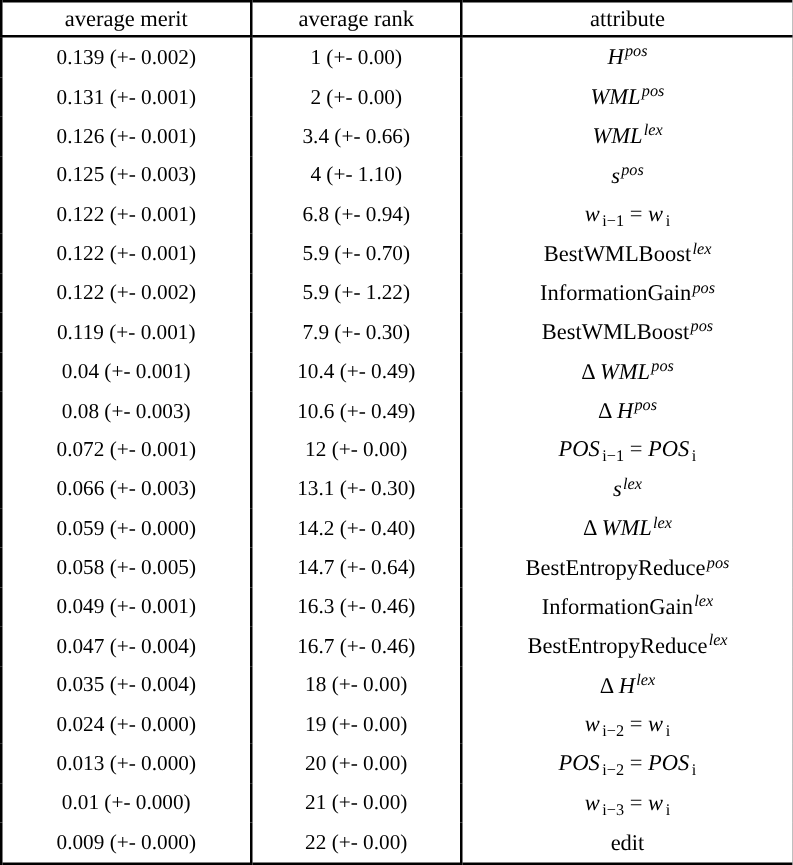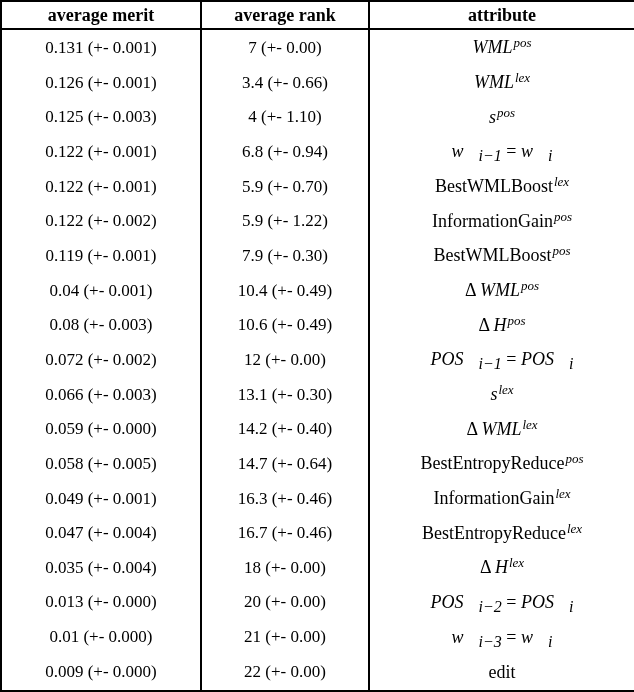--- a/index.html
+++ b/index.html
@@ -24,21 +24,21 @@
   table.results, table.results th, table.results td {
     border-color: #000000;
   }
   table.results {
     border: 2px solid #000000;
   }
   th {
     border-left: 2px solid #000000;
     border-right: 2px solid #000000;
     border-bottom: 2px solid #000000;
-    font-weight: bold;
+    font-weight: normal;
     font-size: 18px;
     text-align: center;
     vertical-align: middle;
     height: 26px;
     padding: 0;
   }
   td {
     border-left: 2px solid #000000;
     border-right: 2px solid #000000;
     font-size: 17px;
@@ -62,47 +62,51 @@
     font-style: normal;
   }
   .seg-sup {
     font-style: italic;
     font-size: 13px;
     position: relative;
     top: -6px;
     margin-left: 1px;
   }
   .seg-sub {
-    font-style: italic;
-    font-size: 16px;
+    font-size: 13px;
     position: relative;
     top: 4px;
-    margin-left: 15px;
+    margin-left: 2px;
   }
 </style>
 </head>
 <body>
 
 <table class="results">
   <colgroup>
     <col class="col-merit">
     <col class="col-rank">
     <col class="col-attr">
   </colgroup>
   <thead>
     <tr>
       <th>average merit</th>
       <th>average rank</th>
       <th>attribute</th>
     </tr>
   </thead>
   <tbody id="table-body">
       <tr>
+        <td>0.139 (+- 0.002)</td>
+        <td>1 (+- 0.00)</td>
+        <td class="attr-cell"><span class="seg-it">H</span><span class="seg-sup">pos</span></td>
+      </tr>
+      <tr>
         <td>0.131 (+- 0.001)</td>
-        <td>7 (+- 0.00)</td>
+        <td>2 (+- 0.00)</td>
         <td class="attr-cell"><span class="seg-it">WML</span><span class="seg-sup">pos</span></td>
       </tr>
       <tr>
         <td>0.126 (+- 0.001)</td>
         <td>3.4 (+- 0.66)</td>
         <td class="attr-cell"><span class="seg-it">WML</span><span class="seg-sup">lex</span></td>
       </tr>
       <tr>
         <td>0.125 (+- 0.003)</td>
         <td>4 (+- 1.10)</td>
@@ -132,21 +136,21 @@
         <td>0.04 (+- 0.001)</td>
         <td>10.4 (+- 0.49)</td>
         <td class="attr-cell"><span class="seg-rm">Δ </span><span class="seg-it">WML</span><span class="seg-sup">pos</span></td>
       </tr>
       <tr>
         <td>0.08 (+- 0.003)</td>
         <td>10.6 (+- 0.49)</td>
         <td class="attr-cell"><span class="seg-rm">Δ </span><span class="seg-it">H</span><span class="seg-sup">pos</span></td>
       </tr>
       <tr>
-        <td>0.072 (+- 0.002)</td>
+        <td>0.072 (+- 0.001)</td>
         <td>12 (+- 0.00)</td>
         <td class="attr-cell"><span class="seg-it">POS</span><span class="seg-sub">i−1</span><span class="seg-rm"> = </span><span class="seg-it">POS</span><span class="seg-sub">i</span></td>
       </tr>
       <tr>
         <td>0.066 (+- 0.003)</td>
         <td>13.1 (+- 0.30)</td>
         <td class="attr-cell"><span class="seg-it">s</span><span class="seg-sup">lex</span></td>
       </tr>
       <tr>
         <td>0.059 (+- 0.000)</td>
@@ -165,20 +169,25 @@
       </tr>
       <tr>
         <td>0.047 (+- 0.004)</td>
         <td>16.7 (+- 0.46)</td>
         <td class="attr-cell"><span class="seg-rm">BestEntropyReduce</span><span class="seg-sup">lex</span></td>
       </tr>
       <tr>
         <td>0.035 (+- 0.004)</td>
         <td>18 (+- 0.00)</td>
         <td class="attr-cell"><span class="seg-rm">Δ </span><span class="seg-it">H</span><span class="seg-sup">lex</span></td>
+      </tr>
+      <tr>
+        <td>0.024 (+- 0.000)</td>
+        <td>19 (+- 0.00)</td>
+        <td class="attr-cell"><span class="seg-it">w</span><span class="seg-sub">i−2</span><span class="seg-rm"> = </span><span class="seg-it">w</span><span class="seg-sub">i</span></td>
       </tr>
       <tr>
         <td>0.013 (+- 0.000)</td>
         <td>20 (+- 0.00)</td>
         <td class="attr-cell"><span class="seg-it">POS</span><span class="seg-sub">i−2</span><span class="seg-rm"> = </span><span class="seg-it">POS</span><span class="seg-sub">i</span></td>
       </tr>
       <tr>
         <td>0.01 (+- 0.000)</td>
         <td>21 (+- 0.00)</td>
         <td class="attr-cell"><span class="seg-it">w</span><span class="seg-sub">i−3</span><span class="seg-rm"> = </span><span class="seg-it">w</span><span class="seg-sub">i</span></td>

